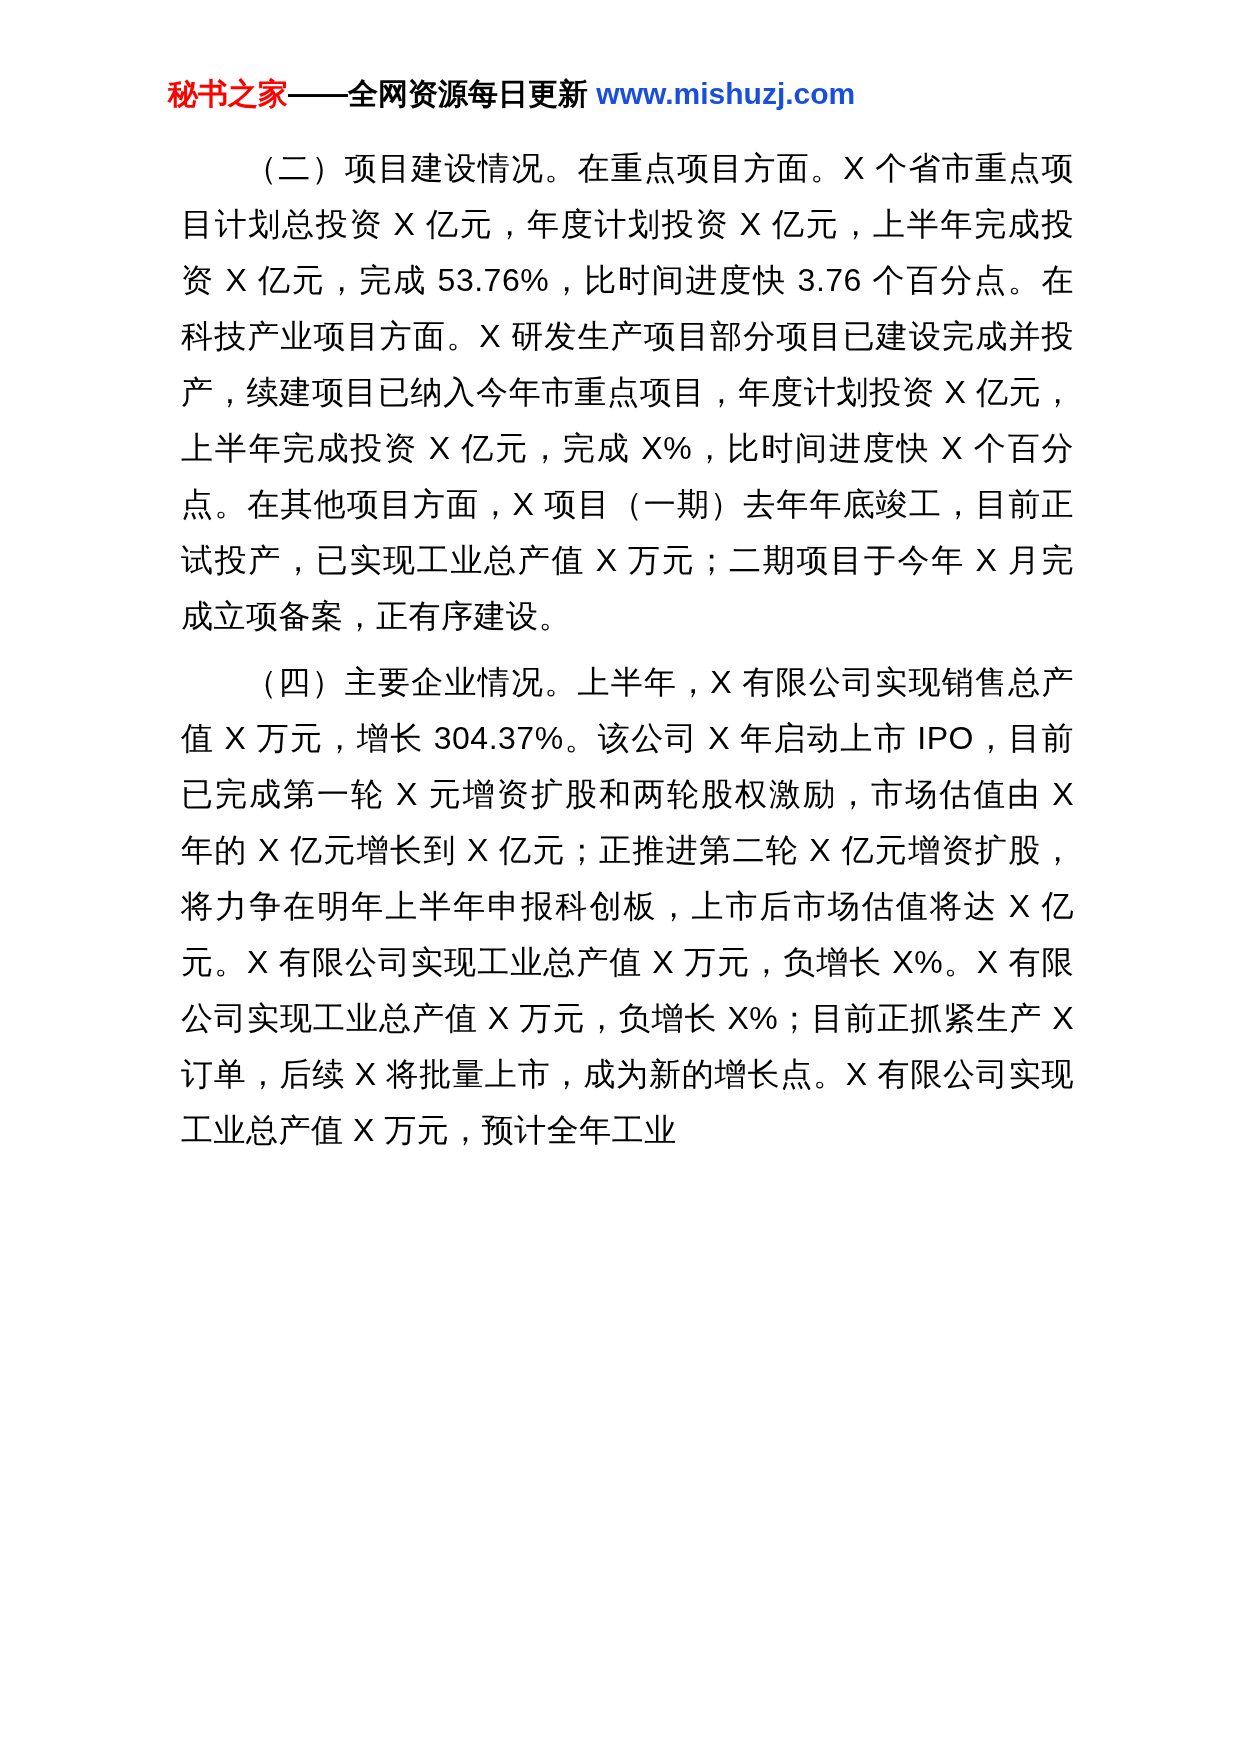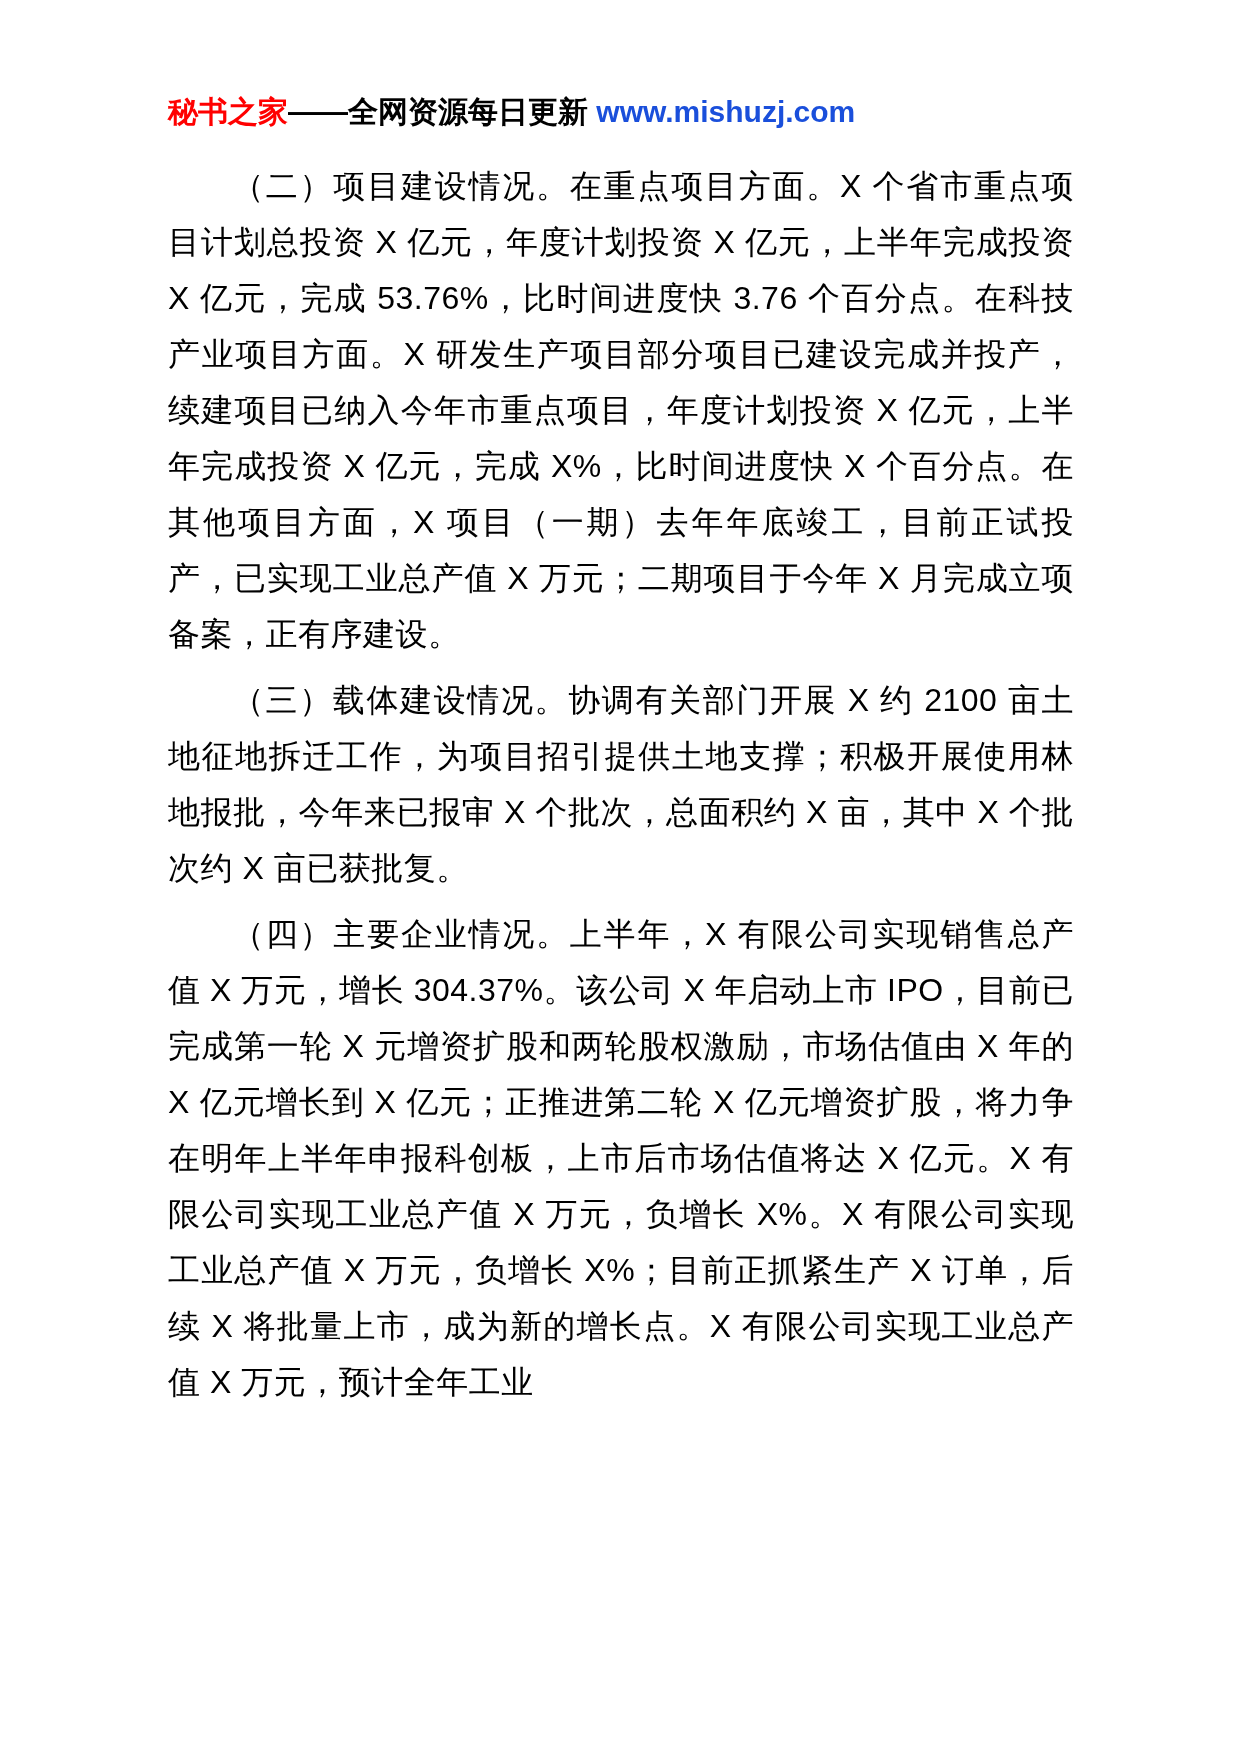--- a/index.html
+++ b/index.html
@@ -12,21 +12,21 @@
     height: 1754px;
     background: #ffffff;
     position: relative;
     box-sizing: border-box;
     font-family: "Liberation Sans", sans-serif;
     overflow: hidden;
   }
   .content {
     position: absolute;
     left: 168px;
-    top: 92px;
+    top: 74px;
     width: 906px;
   }
   .watermark {
     font-size: 30px;
     line-height: 40px;
     white-space: nowrap;
     margin-bottom: 26px;
     letter-spacing: 0px;
   }
   .wm-red {
@@ -42,21 +42,21 @@
     font-weight: bold;
   }
   .wm-blue {
     color: #1a4fdb;
     font-weight: bold;
   }
   p.para {
     font-size: 32px;
     line-height: 56px;
     color: #000000;
-    margin: 0 0 10px 0;
+    margin: 0 0 10px 13px;
     text-align: justify;
     text-justify: inter-ideograph;
     text-indent: 64px;
     letter-spacing: 0.5px;
     font-family: "Liberation Sans", sans-serif;
   }
   p.para:last-child {
     margin-bottom: 0;
   }
 </style>
@@ -64,17 +64,16 @@
 <body>
 
 <div class="page">
   <div class="content">
 
     <div class="watermark">
       <span class="wm-red">秘书之家</span><span class="wm-dash">——</span><span class="wm-black">全网资源每日更新</span> <span class="wm-blue">www.mishuzj.com</span>
     </div>
 
     <p class="para">（二）项目建设情况。在重点项目方面。X 个省市重点项目计划总投资 X 亿元，年度计划投资 X 亿元，上半年完成投资 X 亿元，完成 53.76%，比时间进度快 3.76 个百分点。在科技产业项目方面。X 研发生产项目部分项目已建设完成并投产，续建项目已纳入今年市重点项目，年度计划投资 X 亿元，上半年完成投资 X 亿元，完成 X%，比时间进度快 X 个百分点。在其他项目方面，X 项目（一期）去年年底竣工，目前正试投产，已实现工业总产值 X 万元；二期项目于今年 X 月完成立项备案，正有序建设。</p>
-    <p class="para">（三）载体建设情况。协调有关部门开展 X 约 2100 亩土地征地拆迁工作，为项目招引提供土地支撑；积极开展使用林地报批，今年来已报审 X 个批次，总面积约 X 亩，其中 X 个批次约 X 亩已获批复。</p>
     <p class="para">（四）主要企业情况。上半年，X 有限公司实现销售总产值 X 万元，增长 304.37%。该公司 X 年启动上市 IPO，目前已完成第一轮 X 元增资扩股和两轮股权激励，市场估值由 X 年的 X 亿元增长到 X 亿元；正推进第二轮 X 亿元增资扩股，将力争在明年上半年申报科创板，上市后市场估值将达 X 亿元。X 有限公司实现工业总产值 X 万元，负增长 X%。X 有限公司实现工业总产值 X 万元，负增长 X%；目前正抓紧生产 X 订单，后续 X 将批量上市，成为新的增长点。X 有限公司实现工业总产值 X 万元，预计全年工业</p>
 
   </div>
 </div>
 
 </body></html>

